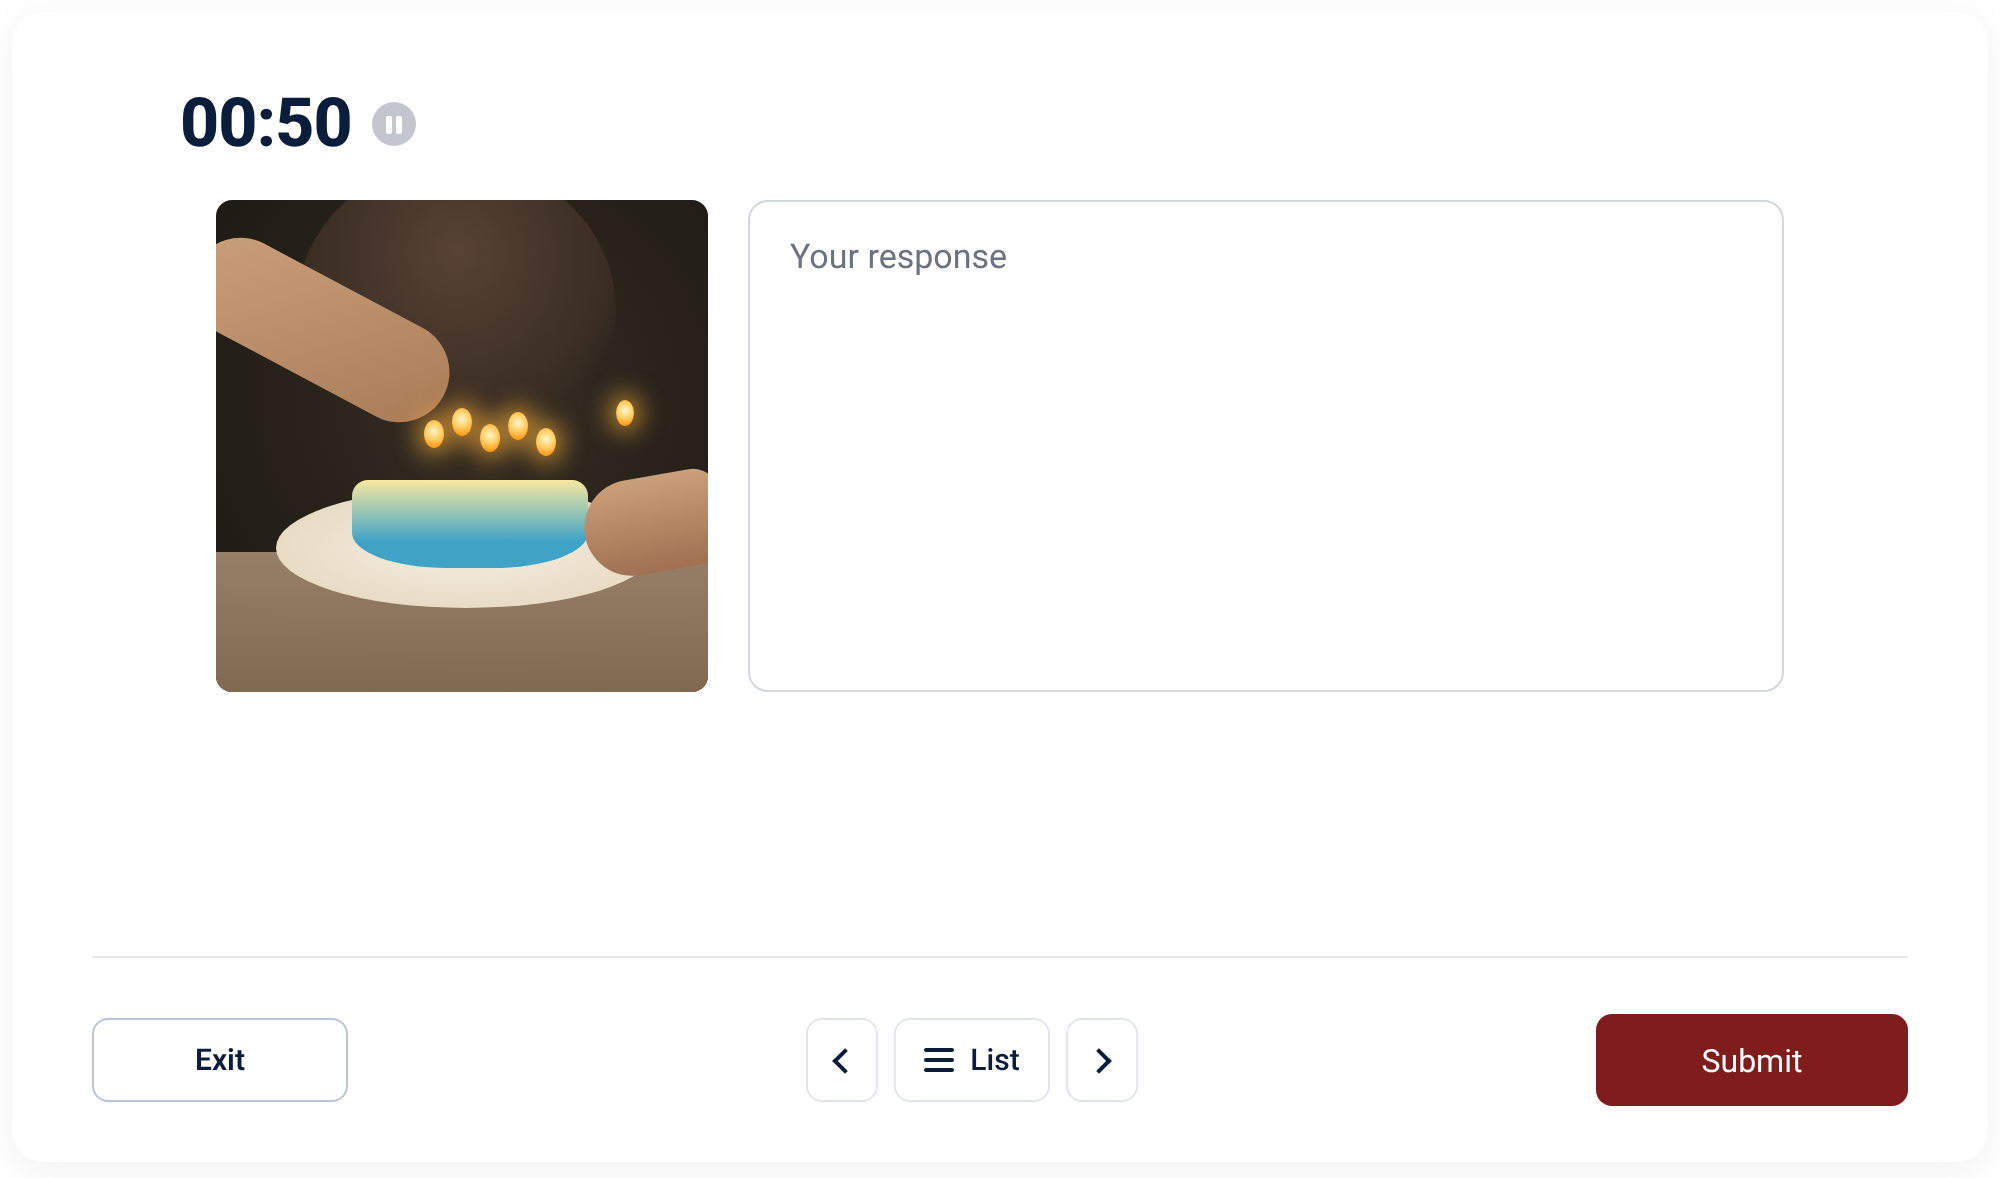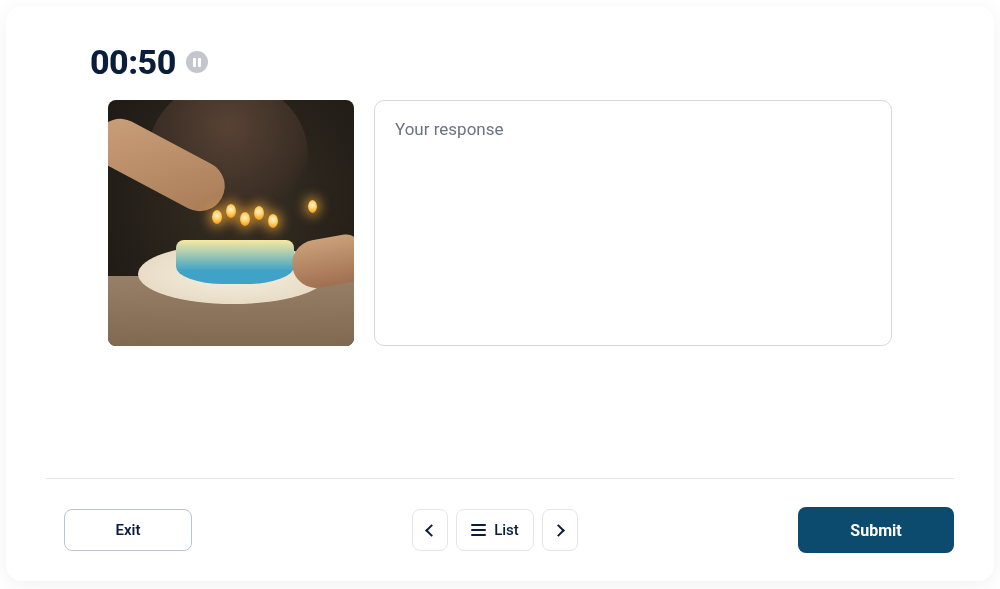--- a/index.html
+++ b/index.html
@@ -178,21 +178,20 @@
       justify-content: center;
       border: 1px solid transparent;
       font-family: inherit;
     }
     .btn-exit {
       width: 128px;
       height: 42px;
       border: 1px solid #b9c4d6;
       background: #fff;
       color: #0a1e3c;
-      margin-left: 18px;
     }
     .nav-group {
       display: flex;
       gap: 8px;
       align-items: center;
     }
     .nav-btn {
       height: 42px;
       border: 1px solid #e2e5ea;
       background: #fff;
@@ -230,25 +229,25 @@
       height: 9px;
       border-right: 2px solid #0a1e3c;
       border-bottom: 2px solid #0a1e3c;
       display: inline-block;
     }
     .chevron.left { transform: rotate(135deg); margin-left: 3px; }
     .chevron.right { transform: rotate(-45deg); margin-right: 3px; }
     .btn-submit {
       width: 156px;
       height: 46px;
-      background: #0c4a6e;
+      background: #7f1d1d;
       color: #ffffff;
       border-radius: 8px;
       cursor: default;
-      font-weight: 700;
+      font-weight: 400;
       font-size: 16px;
     }
   </style>
 </head>
 <body>
 
 <div class="card">
 
   <div class="timer-row">
     <div class="timer">00:50</div>

